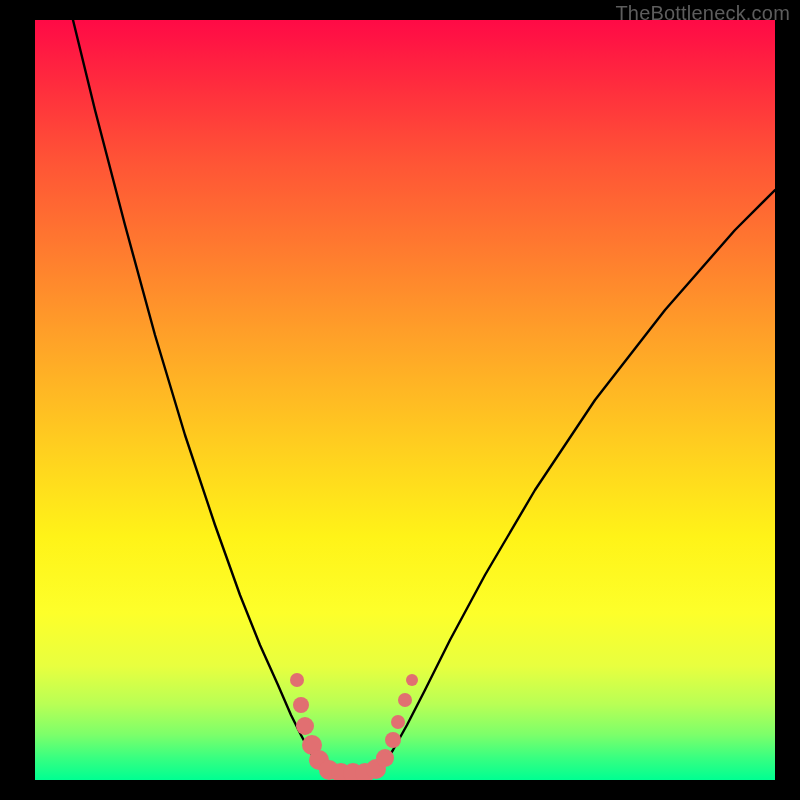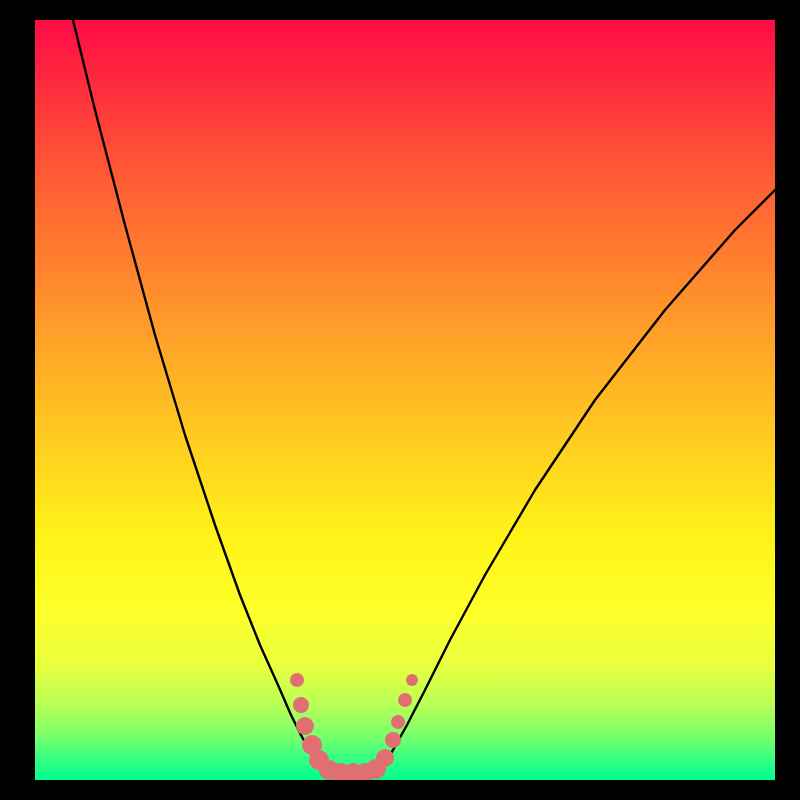--- a/index.html
+++ b/index.html
@@ -79,13 +79,14 @@
           <circle cx="330" cy="753" r="10" fill="#e16f71"></circle>
           <circle cx="341" cy="749" r="10" fill="#e16f71"></circle>
           <circle cx="350" cy="738" r="9" fill="#e16f71"></circle>
           <circle cx="358" cy="720" r="8" fill="#e16f71"></circle>
           <circle cx="363" cy="702" r="7" fill="#e16f71"></circle>
           <circle cx="370" cy="680" r="7" fill="#e16f71"></circle>
           <circle cx="377" cy="660" r="6" fill="#e16f71"></circle>
         </g>
     </svg>
   </div>
+  <div class="watermark">TheBottleneck.com</div>
 </div>
 
 </body></html>

